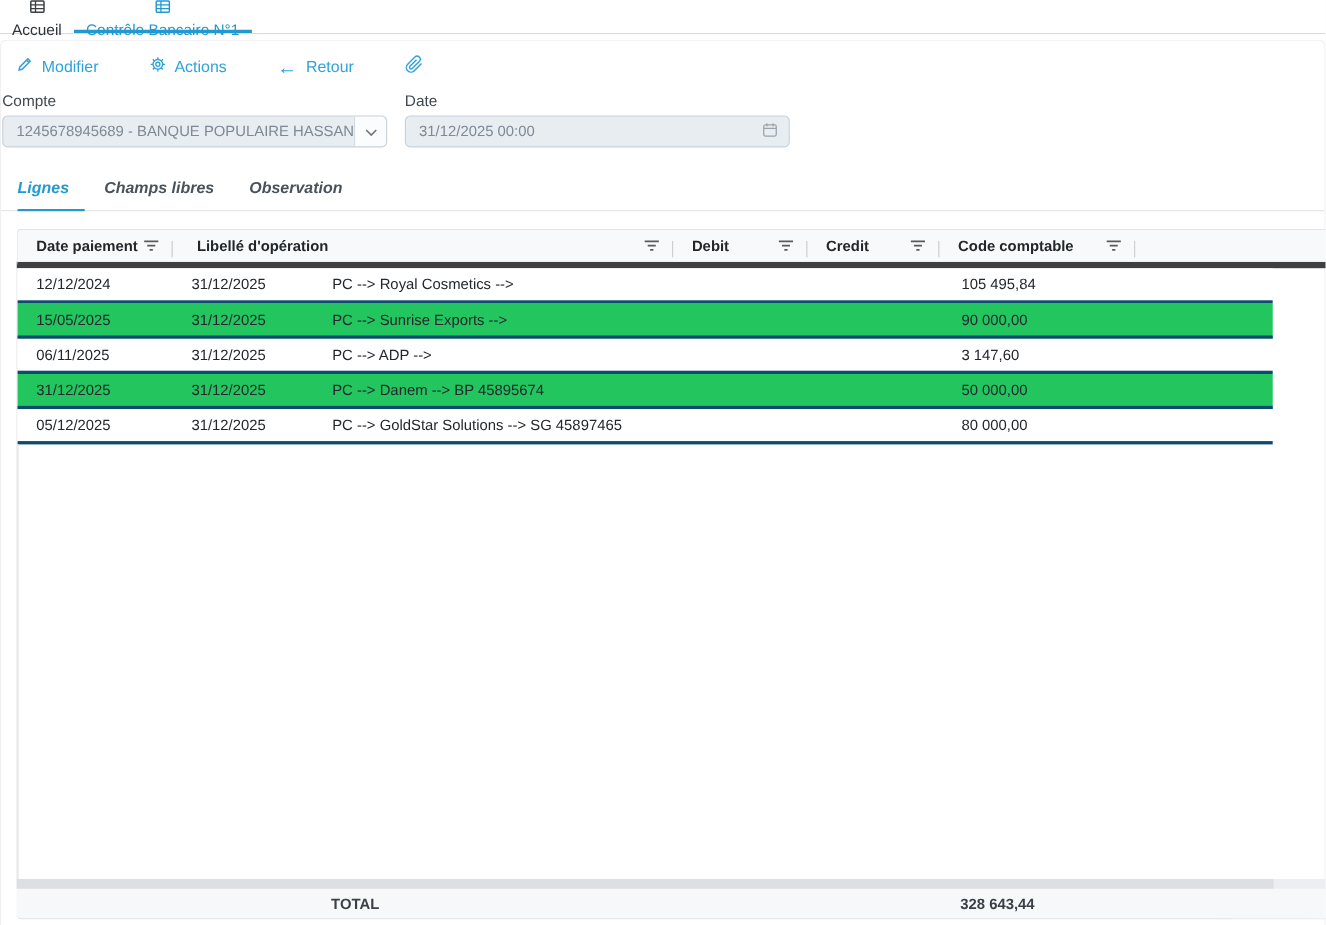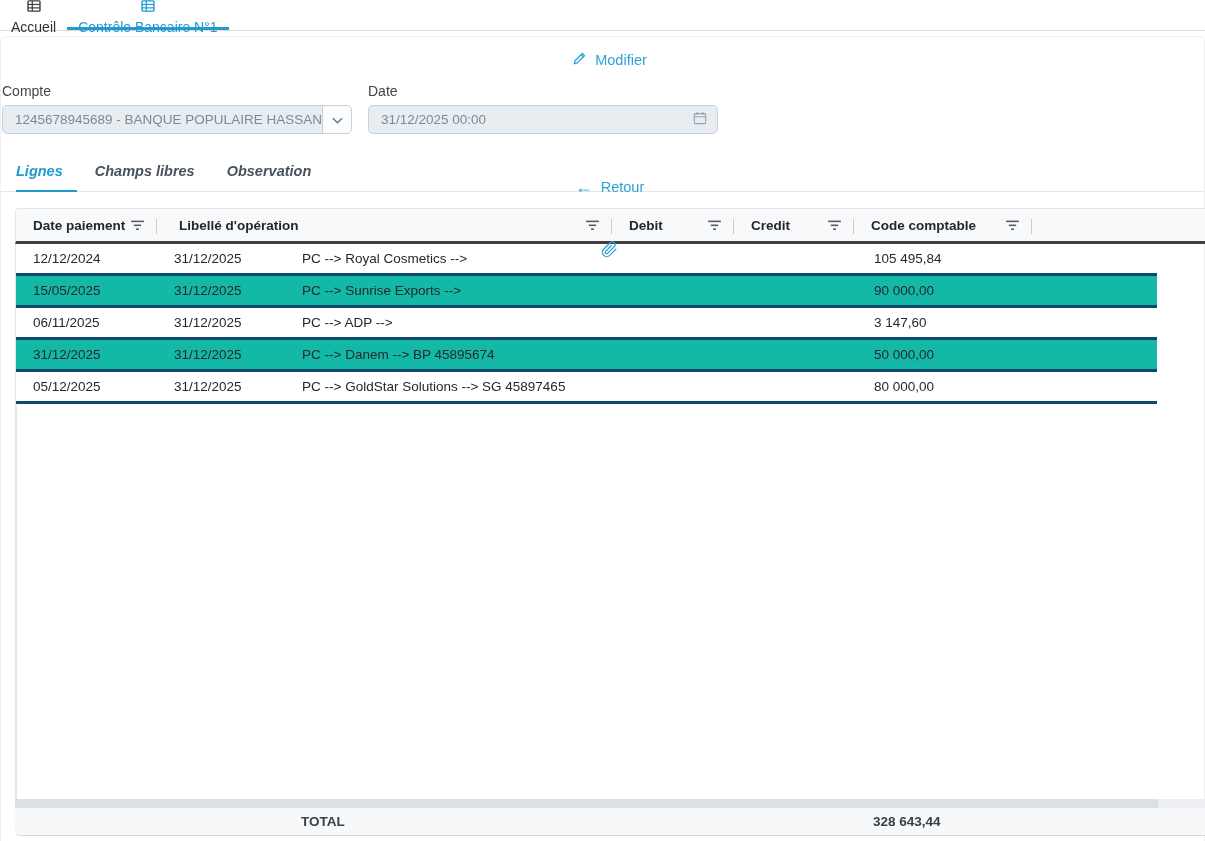--- a/index.html
+++ b/index.html
@@ -12,21 +12,21 @@
           color:#2e3338; cursor:pointer;flex-direction:column; }
   .wtab .ticon { display:flex; color:#3a3f44; }
   .wtab.active { color:#2399d0; box-shadow: inset 0 -3px 0 #2399d0; }
   .wtab.active .ticon { color:#2399d0; }
 
   
   .panel { margin-top:5px; border:1px solid #f0f0f0; border-bottom:none;
            border-radius:6px 6px 0 0; min-height:805px; }
 
   
-  .toolbar { display:flex; align-items:center; gap:46px; padding:14px 0 12px 14px; height:45px;flex-direction:column; }
+  .toolbar { display:flex; gap:46px; padding:14px 0 12px 14px; height:45px; }
   .tbtn { display:flex; align-items:center; gap:8px; color:#2ea2d8; font-size:14.5px; cursor:pointer; }
   .tbtn .arrow { font-size:18px; line-height:14px; }
 
   
   .form-row { display:flex; gap:16px; margin:1px 0 0 1px; }
   .field { width:350px; }
   .field .flabel { display:block; font-size:14px; color:#3f474e; margin-bottom:6px; }
   .control { height:29px; background:#e8edf2; border:1px solid #c7d1da; border-radius:5px;
              display:flex; align-items:center; padding:0 12px; color:#7e8994; font-size:13.5px;
              white-space:nowrap; overflow:hidden; }
@@ -39,36 +39,36 @@
   
   .section-tabs { display:flex; gap:18px; border-bottom:1px solid #e4e5e7;
                   padding-left:15px; margin-top:19px;font-style:italic; }
   .stab { padding:10px 14px 11px 0; font-weight:700; font-size:14.5px; color:#49525a;
           border-bottom:2px solid transparent; margin-bottom:-1px; cursor:pointer; }
   .stab.active { color:#2399d0; border-bottom-color:#2399d0; }
 
   
   .grid { margin:16px 0 0 14px; }
   .ghead { display:flex; height:36px; width:1191px; background:#f8f9fa;
-           border:1px solid #e3e4e6; border-right:none; border-bottom:3px solid #404040;
+           border:1px solid #e3e4e6; border-right:none; border-bottom:6px solid #404040;
            border-radius:4px 0 0 0; align-items:stretch; }
   .hcell { display:flex; align-items:center; justify-content:space-between;
            padding:0 12px 0 17px; font-size:13.5px; font-weight:600; color:#22272c;
            position:relative; cursor:pointer; }
   .hcell::after { content:''; position:absolute; right:0; top:10px; height:15px; width:1px;
                   background:#c9cbce; }
   .hfilter { display:flex; cursor:pointer; color:#565b61; }
 
   .col1{width:141px} .col2{width:123px} .col3{width:455px; padding-left:22px;}
   .col4{width:122px} .col5{width:120px} .col6{width:178px} .colfill{flex:1}
 
   .gbody { width:1142px; border-left:1px solid #e5e6e8; }
   .grow { display:flex; height:32px; align-items:center; border-bottom:3px solid #0c4a6e;
           font-size:13.5px; color:#24282d; cursor:pointer; background:#fff; }
-  .grow.alt { background:#14b8a6; }
+  .grow.alt { background:#22c55e; }
   .cell { padding-left:17px; white-space:nowrap; overflow:hidden; }
   .cell.col3 { padding-left:22px; }
 
   .gfiller { width:1142px; height:395px; border-left:1px solid #e5e6e8; }
 
   .hscroll { display:flex; width:1191px; height:9px; }
   .hscroll-track { width:1143px; background:#dcdfe4; cursor:pointer; }
   .hscroll-corner { flex:1; background:#eceef1; }
 
   .gfoot { display:flex; align-items:center; height:28px; width:1191px; background:#f7f8fa;

